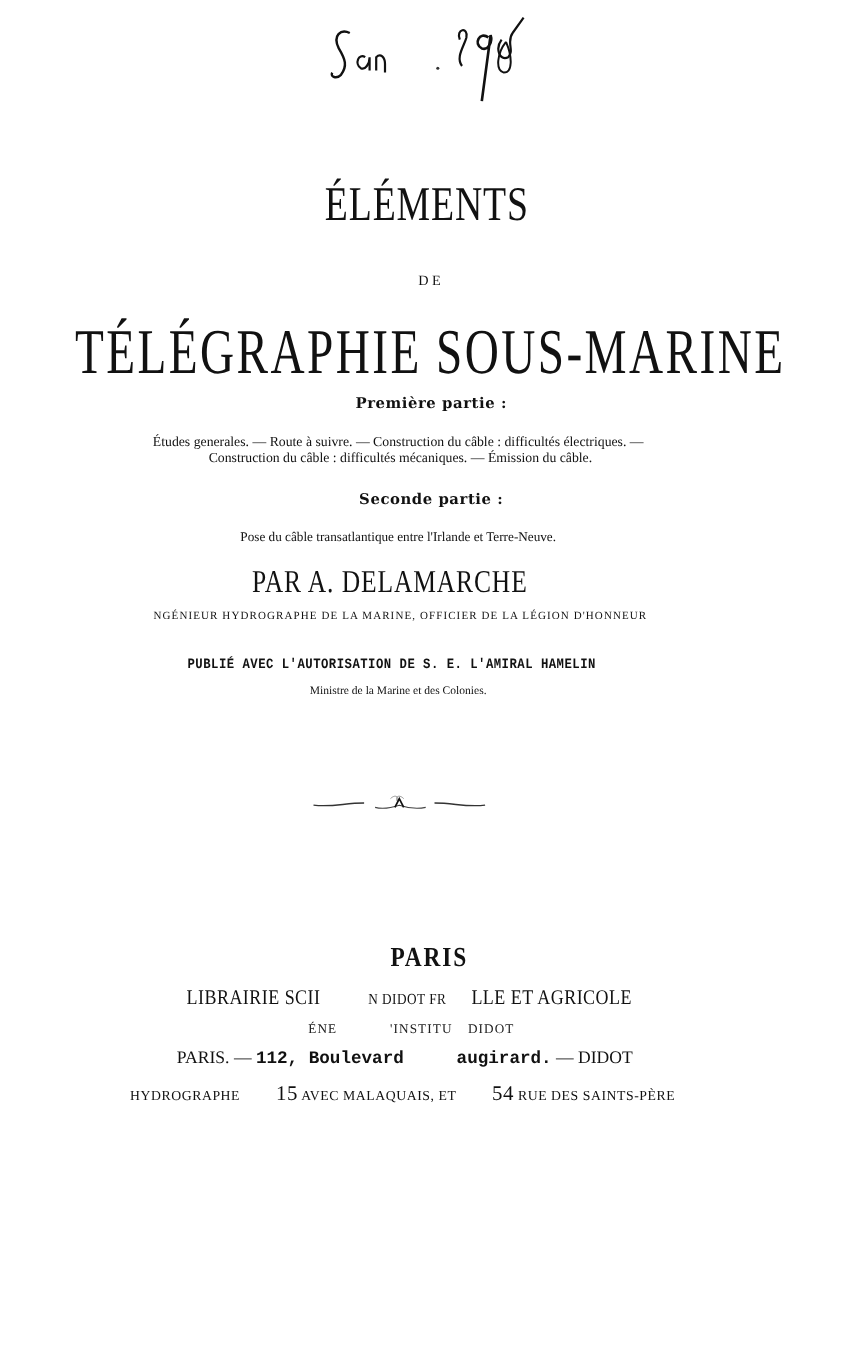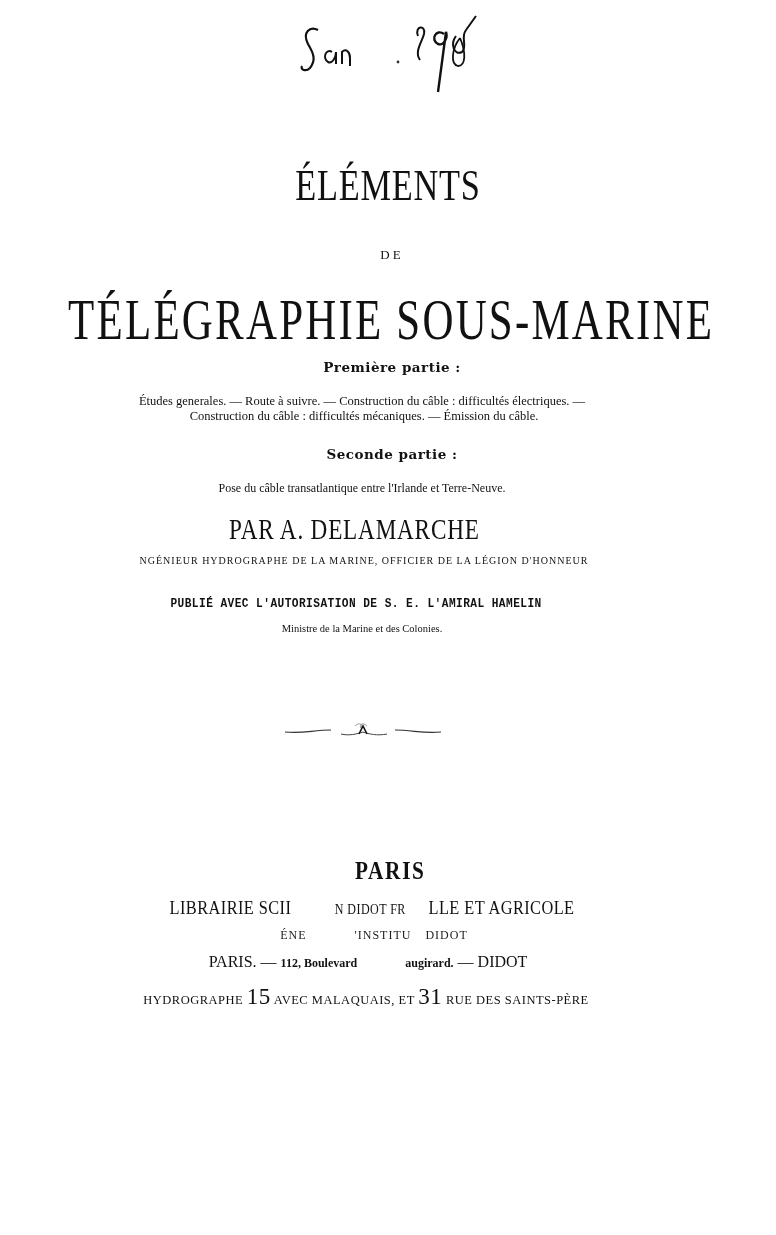--- a/index.html
+++ b/index.html
@@ -43,23 +43,23 @@
   .ministre { top: 623px; font-size: 10.5px; left: -26px; }
   .ornament { position: absolute; left: 283px; top: 718px; width: 160px; height: 24px; }
   .paris { top: 857px; font-size: 25px; letter-spacing: 2px; font-weight: bold; left: 2px;
     transform: scaleX(0.85); transform-origin: 390px 0; }
   .lib { top: 897px; font-size: 19px; left: -14px; letter-spacing: 0.5px;
     transform: scaleX(0.86); transform-origin: 374px 0; }
   .lib .gap { display: inline-block; width: 40px; }
   .lib .small { font-size: 14px; }
   .editeur { top: 928px; font-size: 12px; left: -14px; letter-spacing: 1px; color: #222; }
   .addr { top: 953px; font-size: 16px; left: -20px; }
-  .addr b { font-family: Liberation Serif, serif; font-size: 12px; }
+  .addr b { font-family: Liberation Mono, monospace; font-size: 16px; }
   .anc { top: 984px; font-size: 12.5px; left: -22px; letter-spacing: 0.5px; }
-  .anc .num { font-size: 23px; }
+  .anc .num { font-size: 19px; margin-left: 29px; }
 </style>
 </head>
 <body>
 
 <div class="shelfmark" title="">
   <svg viewBox="0 0 190 90">
     <path d="M28,22 C20,18 12,24 18,36 C24,46 26,52 20,60 C16,64 10,62 12,58" fill="none" stroke="#111" stroke-width="2.2"></path>
     <path d="M42,44 C36,40 32,50 38,54 C42,56 46,50 46,44 L46,56" fill="none" stroke="#111" stroke-width="2"></path>
     <path d="M52,56 L52,44 C56,40 60,44 60,50 L60,58" fill="none" stroke="#111" stroke-width="2"></path>
     <circle cx="108" cy="54" r="1.4" fill="#333"></circle>
@@ -116,15 +116,15 @@
   <span>PARIS. —</span>
   <b>112, Boulevard</b>
   <span style="display:inline-block;width:40px"></span>
   <b>augirard.</b>
   <span>— DIDOT</span>
 </div>
 <div class="abs anc">
   <span>HYDROGRAPHE</span>
   <span class="num">15</span>
   <span>AVEC MALAQUAIS, ET</span>
-  <span class="num">31</span>
+  <span class="num">54</span>
   <span>RUE DES SAINTS-PÈRE</span>
 </div>
 
 </body></html>

